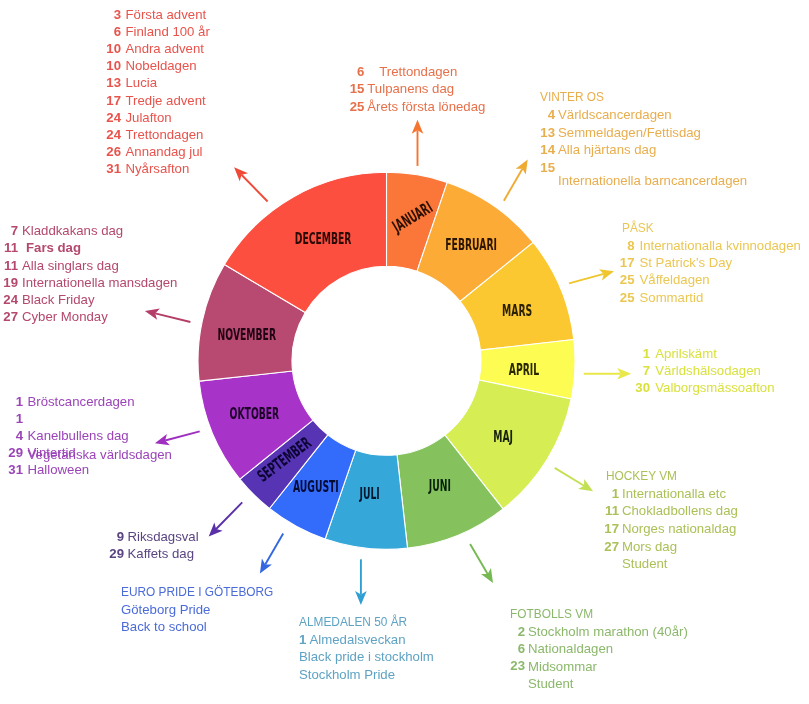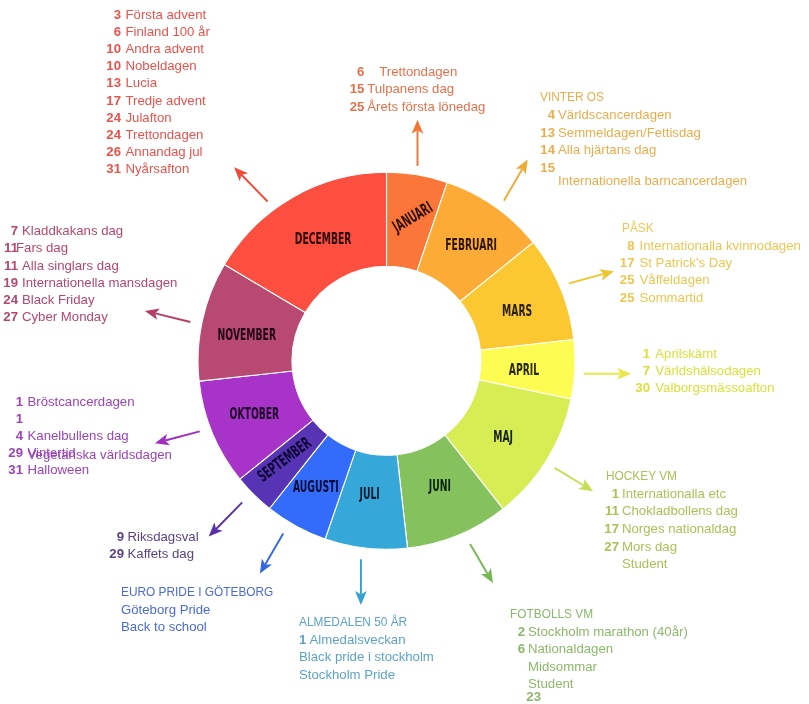--- a/index.html
+++ b/index.html
@@ -172,21 +172,21 @@
         <span class="d" style="left: 0px; width: 619px; top: 538.5px;">27</span>
         <span class="t" style="left: 622px; top: 538.5px;">Mors dag</span>
         <span class="t" style="left: 622px; top: 556.05px;">Student</span>
       </div>
       <div class="note" style="color: rgb(139, 184, 107); left: 0px; top: 0px;">
         <span class="hdr" style="left: 510.3px; top: 606.2px; transform: scaleX(0.9);">FOTBOLLS VM</span>
         <span class="d" style="left: 0px; width: 525px; top: 623.7px;">2</span>
         <span class="t" style="left: 528px; top: 623.7px;">Stockholm marathon (40år)</span>
         <span class="d" style="left: 0px; width: 525px; top: 641.2px;">6</span>
         <span class="t" style="left: 528px; top: 641.2px;">Nationaldagen</span>
-        <span class="d" style="left: 0px; width: 525px; top: 689px; padding-left: 16px;">23</span>
+        <span class="d" style="left: 0px; width: 525px; top: 658px;">23</span>
         <span class="t" style="left: 528px; top: 658.7px;">Midsommar</span>
         <span class="t" style="left: 528px; top: 676.2px;">Student</span>
       </div>
       <div class="note" style="color: rgb(95, 163, 196); left: 0px; top: 0px;">
         <span class="hdr" style="left: 299px; top: 614.1px; transform: scaleX(0.9);">ALMEDALEN 50 ÅR</span>
         <span class="d" style="left: 299px; text-align: left; top: 631.63px;">1</span>
         <span class="t" style="left: 309.5px; top: 631.63px;">Almedalsveckan</span>
         <span class="t" style="left: 299px; top: 649.16px;">Black pride i stockholm</span>
         <span class="t" style="left: 299px; top: 666.69px;">Stockholm Pride</span>
       </div>
@@ -210,21 +210,21 @@
         <span class="t" style="left: 27.5px; top: 428.1px;">Kanelbullens dag</span>
         <span class="d" style="left: 0px; width: 23px; top: 445.2px;">29</span>
         <span class="t" style="left: 27.5px; top: 445.2px;">Vintertid</span>
         <span class="d" style="left: 0px; width: 23px; top: 462.3px;">31</span>
         <span class="t" style="left: 27.5px; top: 462.3px;">Halloween</span>
       </div>
       <div class="note" style="color: rgb(180, 72, 110); left: 0px; top: 0px;">
         <span class="d" style="left: 0px; width: 18px; top: 223.2px;">7</span>
         <span class="t" style="left: 22px; top: 223.2px;">Kladdkakans dag</span>
         <span class="d" style="left: 0px; width: 18px; top: 240.4px;">11</span>
-        <span class="t" style="left: 16px; top: 240.4px;">Fars dag</span>
+        <span class="t" style="left: 26px; top: 240.4px; font-weight: bold;">Fars dag</span>
         <span class="d" style="left: 0px; width: 18px; top: 257.6px;">11</span>
         <span class="t" style="left: 22px; top: 257.6px;">Alla singlars dag</span>
         <span class="d" style="left: 0px; width: 18px; top: 274.8px;">19</span>
         <span class="t" style="left: 22px; top: 274.8px;">Internationella mansdagen</span>
         <span class="d" style="left: 0px; width: 18px; top: 292px;">24</span>
         <span class="t" style="left: 22px; top: 292px;">Black Friday</span>
         <span class="d" style="left: 0px; width: 18px; top: 309.2px;">27</span>
         <span class="t" style="left: 22px; top: 309.2px;">Cyber Monday</span>
       </div>
     </div>

